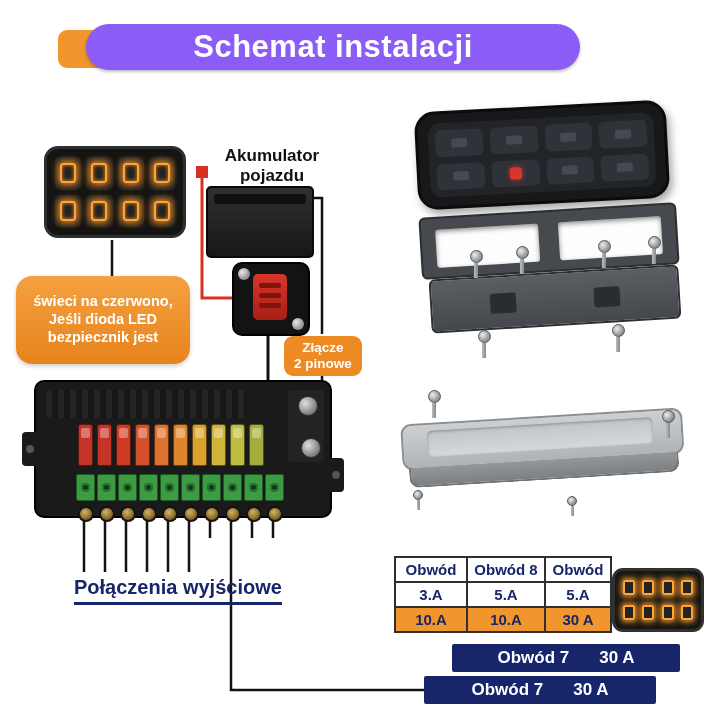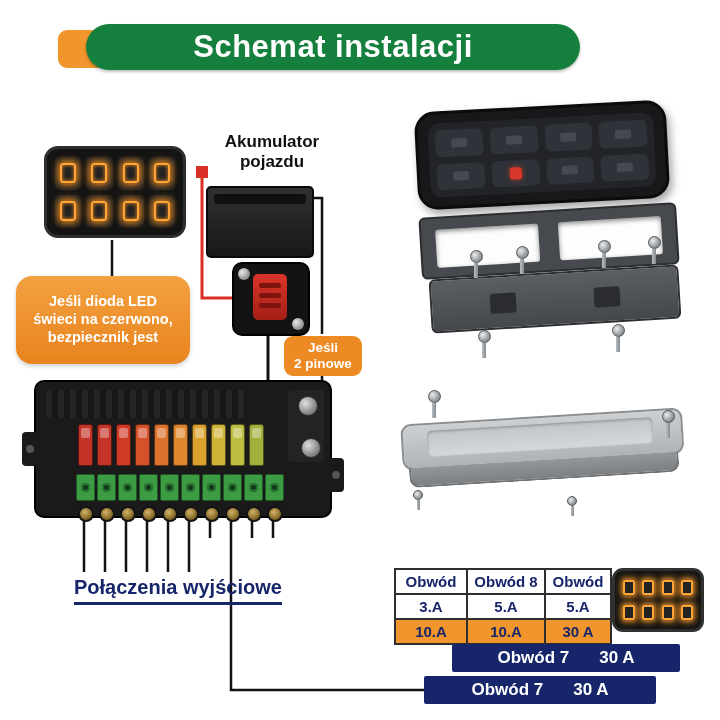--- a/index.html
+++ b/index.html
@@ -2,34 +2,34 @@
 <html><head>
 <meta charset="utf-8">
 <style>
   html,body{margin:0;padding:0;background:#fff;}
   #canvas{position:relative;width:720px;height:720px;background:#ffffff;overflow:hidden;
           font-family:"Liberation Sans",sans-serif;}
   .wires{position:absolute;left:0;top:0;z-index:1;}
 
   
   .header-accent{position:absolute;left:58px;top:30px;width:74px;height:38px;background:#f0962c;border-radius:9px;z-index:2;}
-  .header-pill{position:absolute;left:86px;top:24px;width:494px;height:46px;background:#15803d;border-radius:24px;
+  .header-pill{position:absolute;left:86px;top:24px;width:494px;height:46px;background:#8b5cf6;border-radius:24px;
                display:flex;align-items:center;justify-content:center;color:#fff;font-size:31px;font-weight:bold;
                letter-spacing:.5px;z-index:3;box-shadow:0 2px 3px rgba(0,0,0,.25);}
 
   
   .panel-a{position:absolute;left:44px;top:146px;width:142px;height:92px;background:#141414;border:3px solid #2e2e2e;
            border-radius:14px;box-sizing:border-box;padding:8px;display:grid;grid-template-columns:repeat(4,1fr);
            grid-template-rows:repeat(2,1fr);gap:5px;z-index:2;}
   .panel-a .btn{background:#222;border-radius:5px;display:flex;align-items:center;justify-content:center;}
   .panel-a .led{width:12px;height:16px;border:2px solid #ffa436;border-radius:3px;
                 box-shadow:0 0 7px 2px rgba(255,150,30,.9), inset 0 0 4px rgba(255,150,30,.9);}
 
   
-  .battery-label{position:absolute;left:210px;top:132px;width:124px;text-align:center;font-size:17px;font-weight:bold;
+  .battery-label{position:absolute;left:210px;top:146px;width:124px;text-align:center;font-size:17px;font-weight:bold;
                  color:#111;line-height:1.2;z-index:2;}
   .battery{position:absolute;left:206px;top:186px;width:104px;height:68px;background:linear-gradient(180deg,#30302f,#181818);
            border-radius:5px;border:2px solid #0a0a0a;z-index:2;}
   .battery::before{content:"";position:absolute;left:6px;right:6px;top:6px;height:10px;background:#101010;border-radius:3px;}
 
   
   .breaker{position:absolute;left:232px;top:262px;width:74px;height:70px;background:#131313;border-radius:10px;
            border:2px solid #000;z-index:2;}
   .breaker .body{position:absolute;left:19px;top:10px;width:34px;height:46px;background:linear-gradient(180deg,#d9352a,#a51f16);
                  border-radius:5px;}
@@ -112,21 +112,21 @@
 
   
   .panel-c{position:absolute;left:612px;top:568px;width:92px;height:64px;background:#141414;border:3px solid #303030;
         border-radius:11px;box-sizing:border-box;padding:6px;display:grid;grid-template-columns:repeat(4,1fr);
         grid-template-rows:repeat(2,1fr);gap:4px;z-index:2;}
   .panel-c .btn{background:#232323;border-radius:4px;display:flex;align-items:center;justify-content:center;}
   .panel-c .led{width:8px;height:11px;border:2px solid #ffa436;border-radius:2px;
         box-shadow:0 0 6px 2px rgba(255,150,30,.85);}
 
   
-  .fuse-table{position:absolute;left:394px;top:568px;border-collapse:collapse;z-index:2;font-weight:bold;font-size:15px;
+  .fuse-table{position:absolute;left:394px;top:556px;border-collapse:collapse;z-index:2;font-weight:bold;font-size:15px;
         color:#17256b;font-family:"Liberation Sans",sans-serif;}
   .fuse-table th,.fuse-table td{border:2px solid #2f2f2f;text-align:center;padding:0;height:23px;background:#fff;}
   .fuse-table .c1{width:70px;} .fuse-table .c2{width:76px;} .fuse-table .c3{width:64px;}
   .fuse-table tr.hl td{background:#f0962c;}
 
   
   .bar{position:absolute;height:28px;background:#17256b;color:#fff;font-weight:bold;font-size:17px;display:flex;
        align-items:center;justify-content:center;gap:30px;border-radius:2px;z-index:2;}
   .bar1{left:452px;top:644px;width:228px;}
   .bar2{left:424px;top:676px;width:232px;}
@@ -185,27 +185,27 @@
   </div>
   <div class="battery"></div>
 
   <div class="breaker">
     <div class="screw tl"></div>
     <div class="body"></div>
     <div class="screw br"></div>
   </div>
 
   <div class="callout-led">
+    <div>świeci na czerwono,</div>
     <div>Jeśli dioda LED</div>
-    <div>świeci na czerwono,</div>
     <div>bezpiecznik jest</div>
   </div>
 
   <div class="callout-conn">
-    <div>Jeśli</div>
+    <div>Złącze</div>
     <div>2 pinowe</div>
   </div>
 
   <div class="fusebox">
     <div class="ear left"></div>
     <div class="ear right"></div>
     <div class="tex"></div>
     <div class="conn"></div>
     <div class="post p1"></div>
     <div class="post p2"></div>

